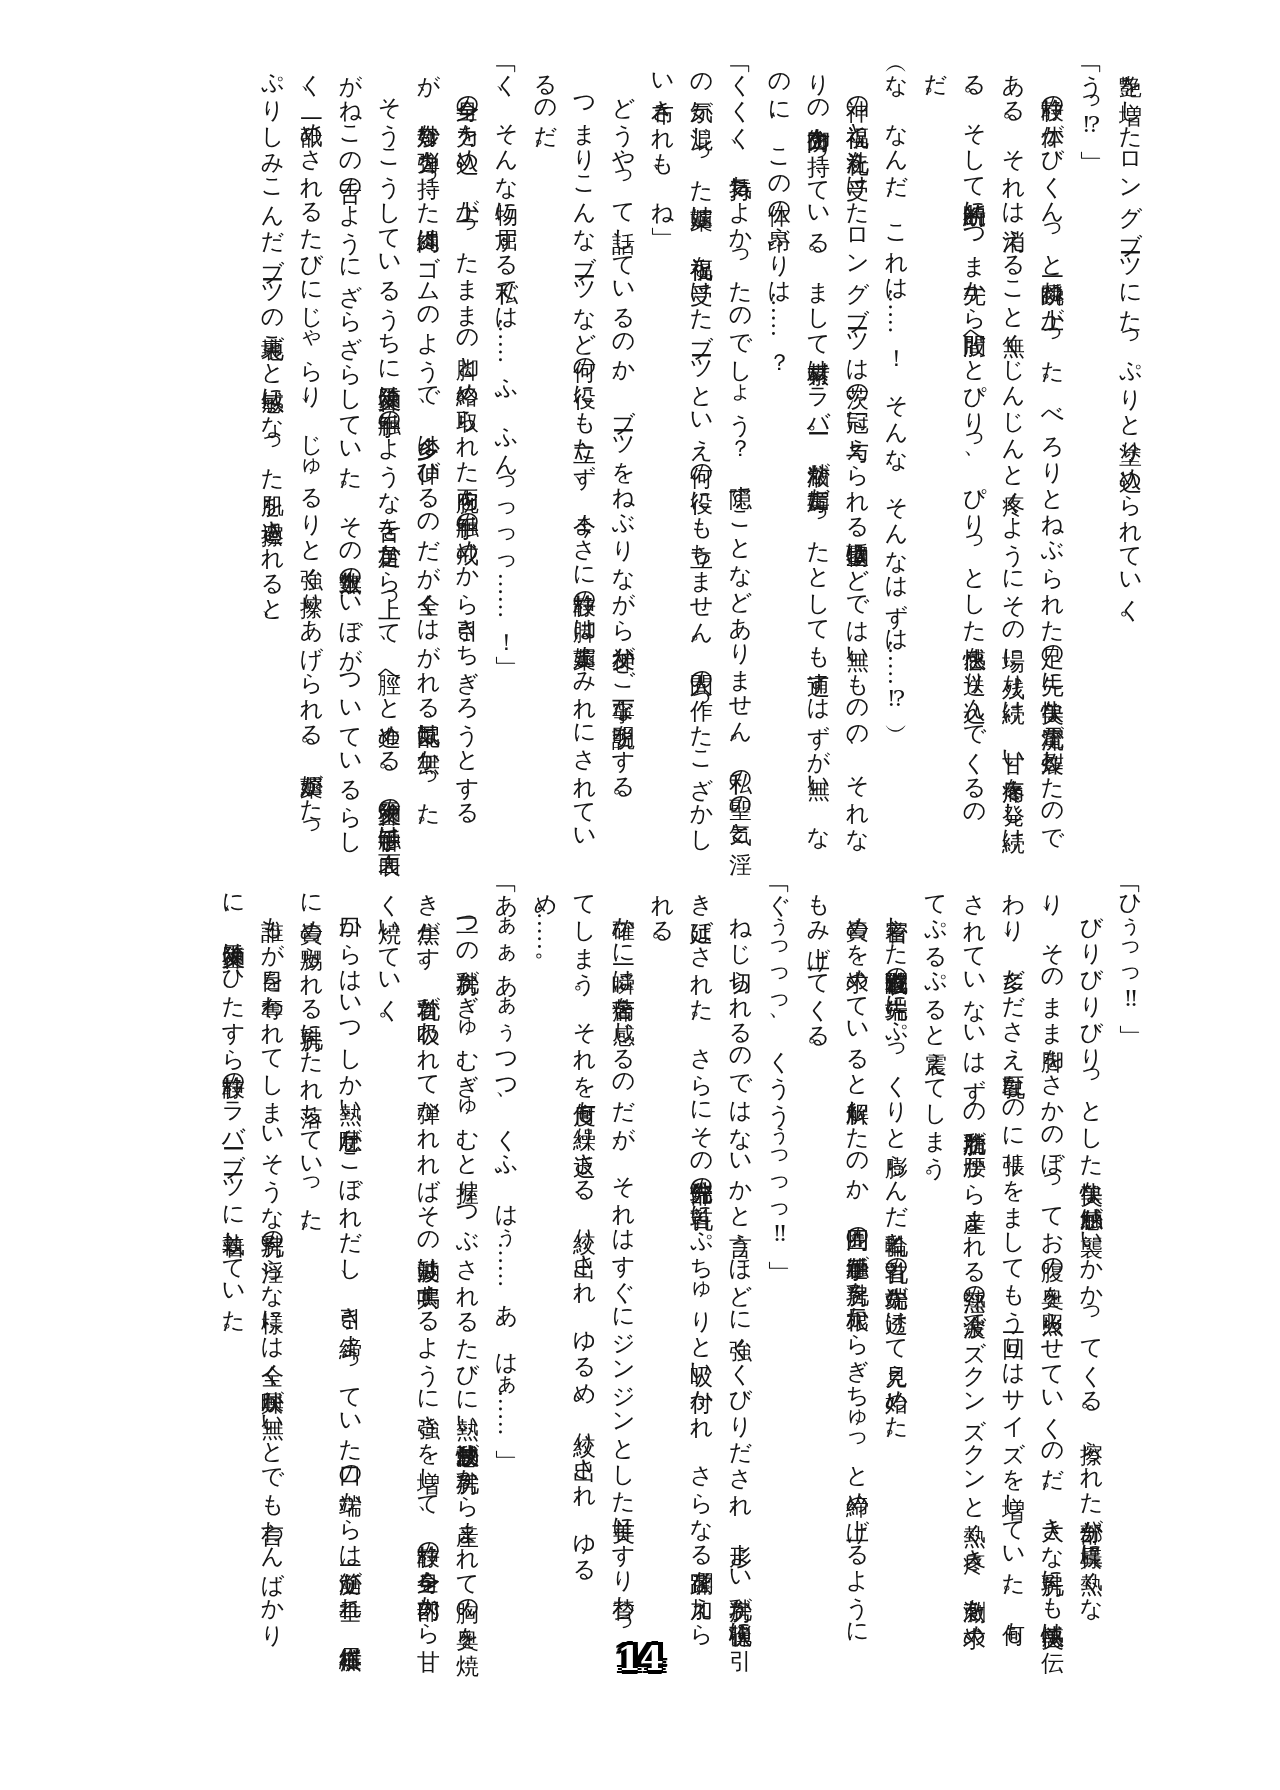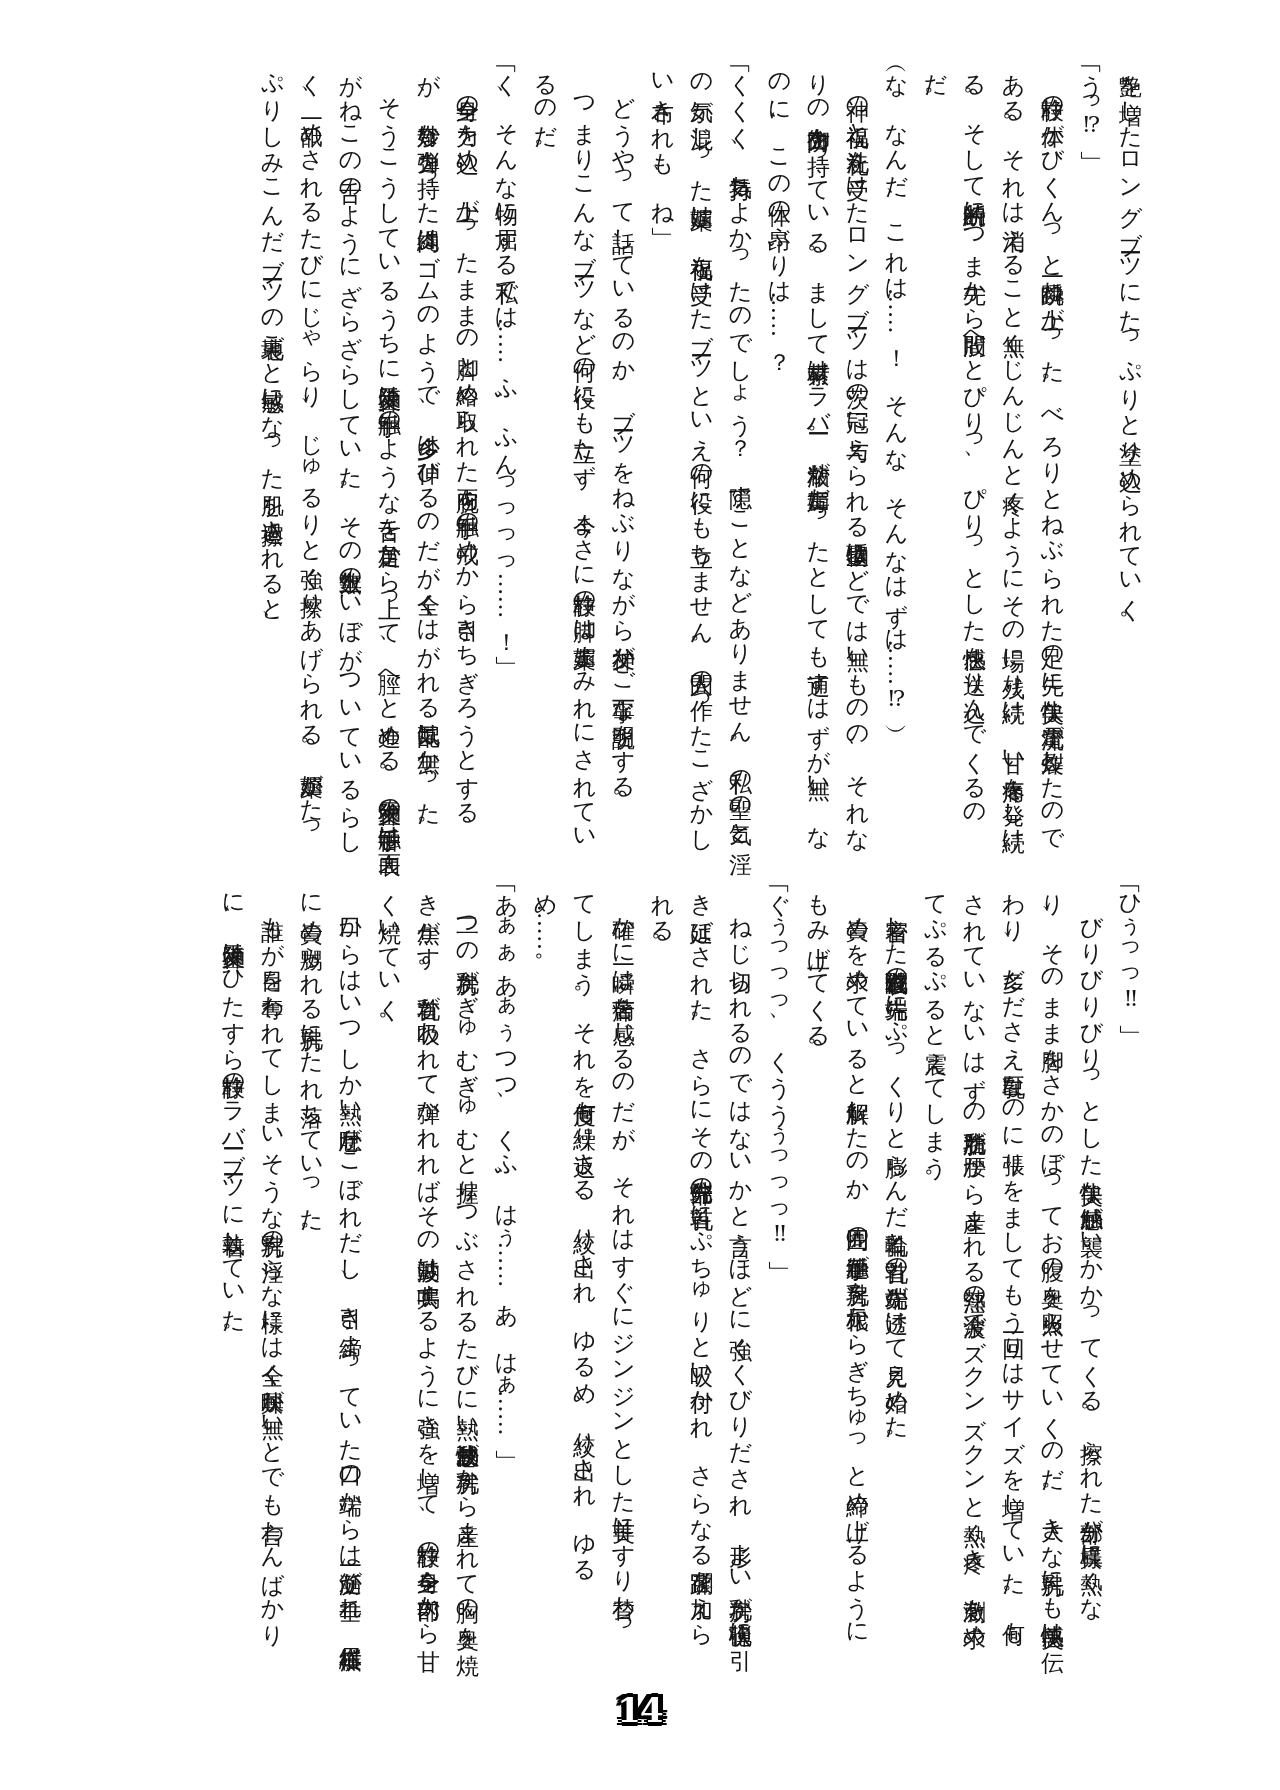--- a/index.html
+++ b/index.html
@@ -21,21 +21,21 @@
     font-size: 23px;
     line-height: 39px;
     color: #161616;
     letter-spacing: 0;
   }
   .tblock.top    { top: 58px;  height: 790px; }
   .tblock.bottom { top: 878px; height: 760px; }
   .tblock p { margin: 0; padding: 0; }
   .pagenum {
     position: absolute;
-    top: 1690px;
+    top: 1638px;
     left: 0;
     right: 0;
     text-align: center;
   }
   .pn-glyph {
     display: inline-block;
     font-family: "DejaVu Serif", "Liberation Serif", serif;
     font-weight: bold;
     font-size: 34px;
     letter-spacing: -1px;

